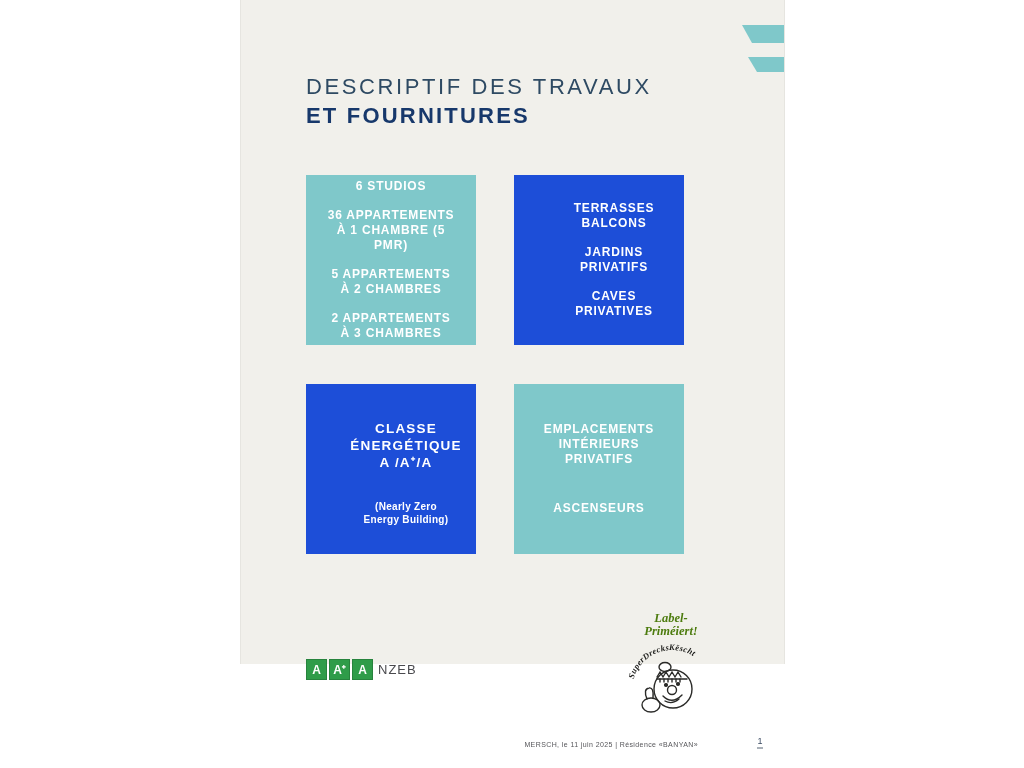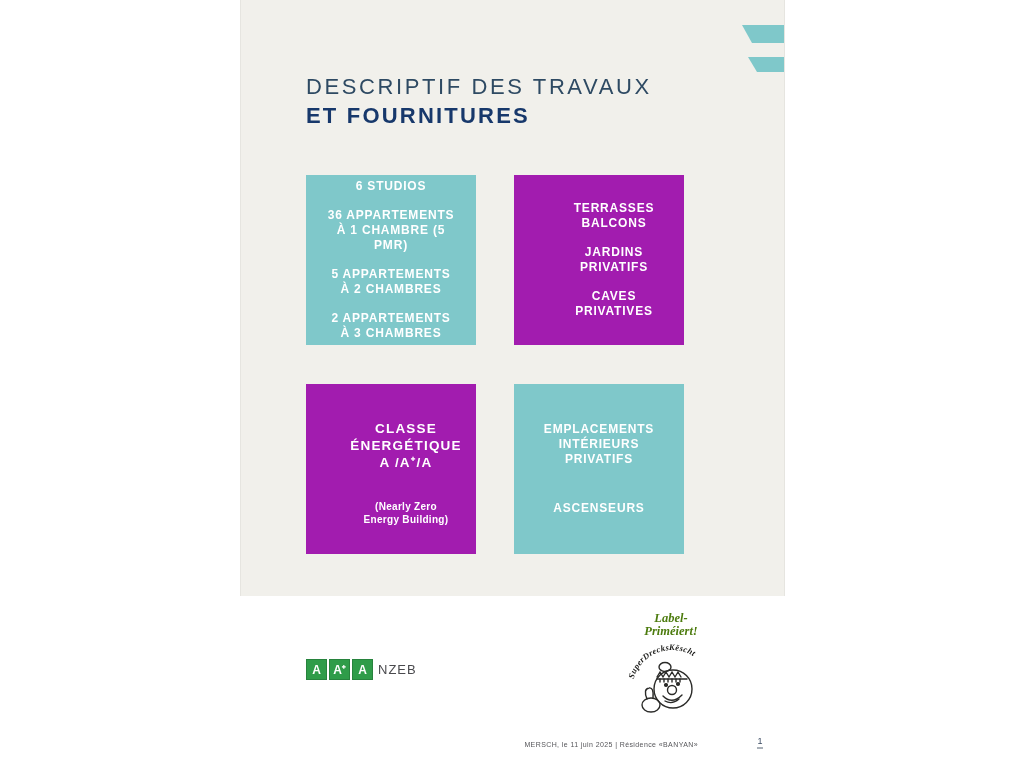--- a/index.html
+++ b/index.html
@@ -1,20 +1,20 @@
 <!DOCTYPE html>
 <html><head>
 <meta charset="utf-8">
 <style>
   * { margin:0; padding:0; box-sizing:border-box; }
   html,body { width:1024px; height:768px; background:#ffffff; font-family:"Liberation Sans", sans-serif; }
   .canvas { position:relative; width:1024px; height:768px; background:#ffffff; overflow:hidden; }
 
   .page {
-    position:absolute; left:240px; top:0; width:545px; height:596px;
+    position:absolute; left:240px; top:0; width:545px; height:664px;
     background:#f1f0eb;
     border-left:1px solid #e6e5e0; border-right:1px solid #e6e5e0;
   }
 
   
   .flag { position:absolute; background:#7fc8ca; }
   .flag1 { right:0; top:25px; width:42px; height:18px; clip-path:polygon(0 0, 100% 0, 100% 100%, 10px 100%); }
   .flag2 { right:0; top:57px; width:36px; height:15px; clip-path:polygon(0 0, 100% 0, 100% 100%, 9px 100%); }
 
   
@@ -23,21 +23,21 @@
   .title .t2 { display:block; font-size:22px; font-weight:700; letter-spacing:2.2px; color:#17386b; }
 
   
   .box {
     position:absolute; width:170px; height:170px;
     display:flex; flex-direction:column; justify-content:center; align-items:center;
     text-align:center; color:#ffffff; padding:6px;
   }
   .box p { white-space:pre-line; font-weight:700; font-size:12px; letter-spacing:0.8px; line-height:15px; margin:7px 12px; }
   .teal { background:#7fc8ca; }
-  .navy { background:#a21caf;padding-left:36px; }
+  .navy { background:#1d4ed8;padding-left:36px; }
   .box-units  { left:65px;  top:175px; }
   .box-ext    { left:273px; top:175px; }
   .box-energy { left:65px;  top:384px; }
   .box-park   { left:273px; top:384px;gap:20px; }
   .box-energy .heading  { font-size:13.5px; letter-spacing:1.2px; line-height:17px; margin:8px 0 10px; }
   .box-energy .standard { color:#7ec9cb; font-size:9.5px; letter-spacing:1.1px; line-height:12px; margin:6px 0; }
   .box-energy .nzeb-note{ font-size:10px; letter-spacing:0.3px; line-height:13px; font-weight:700; text-transform:none; margin:19px 0 0; }
 
   
   .energy-label { position:absolute; left:65px; top:659px; display:flex; align-items:center; }

